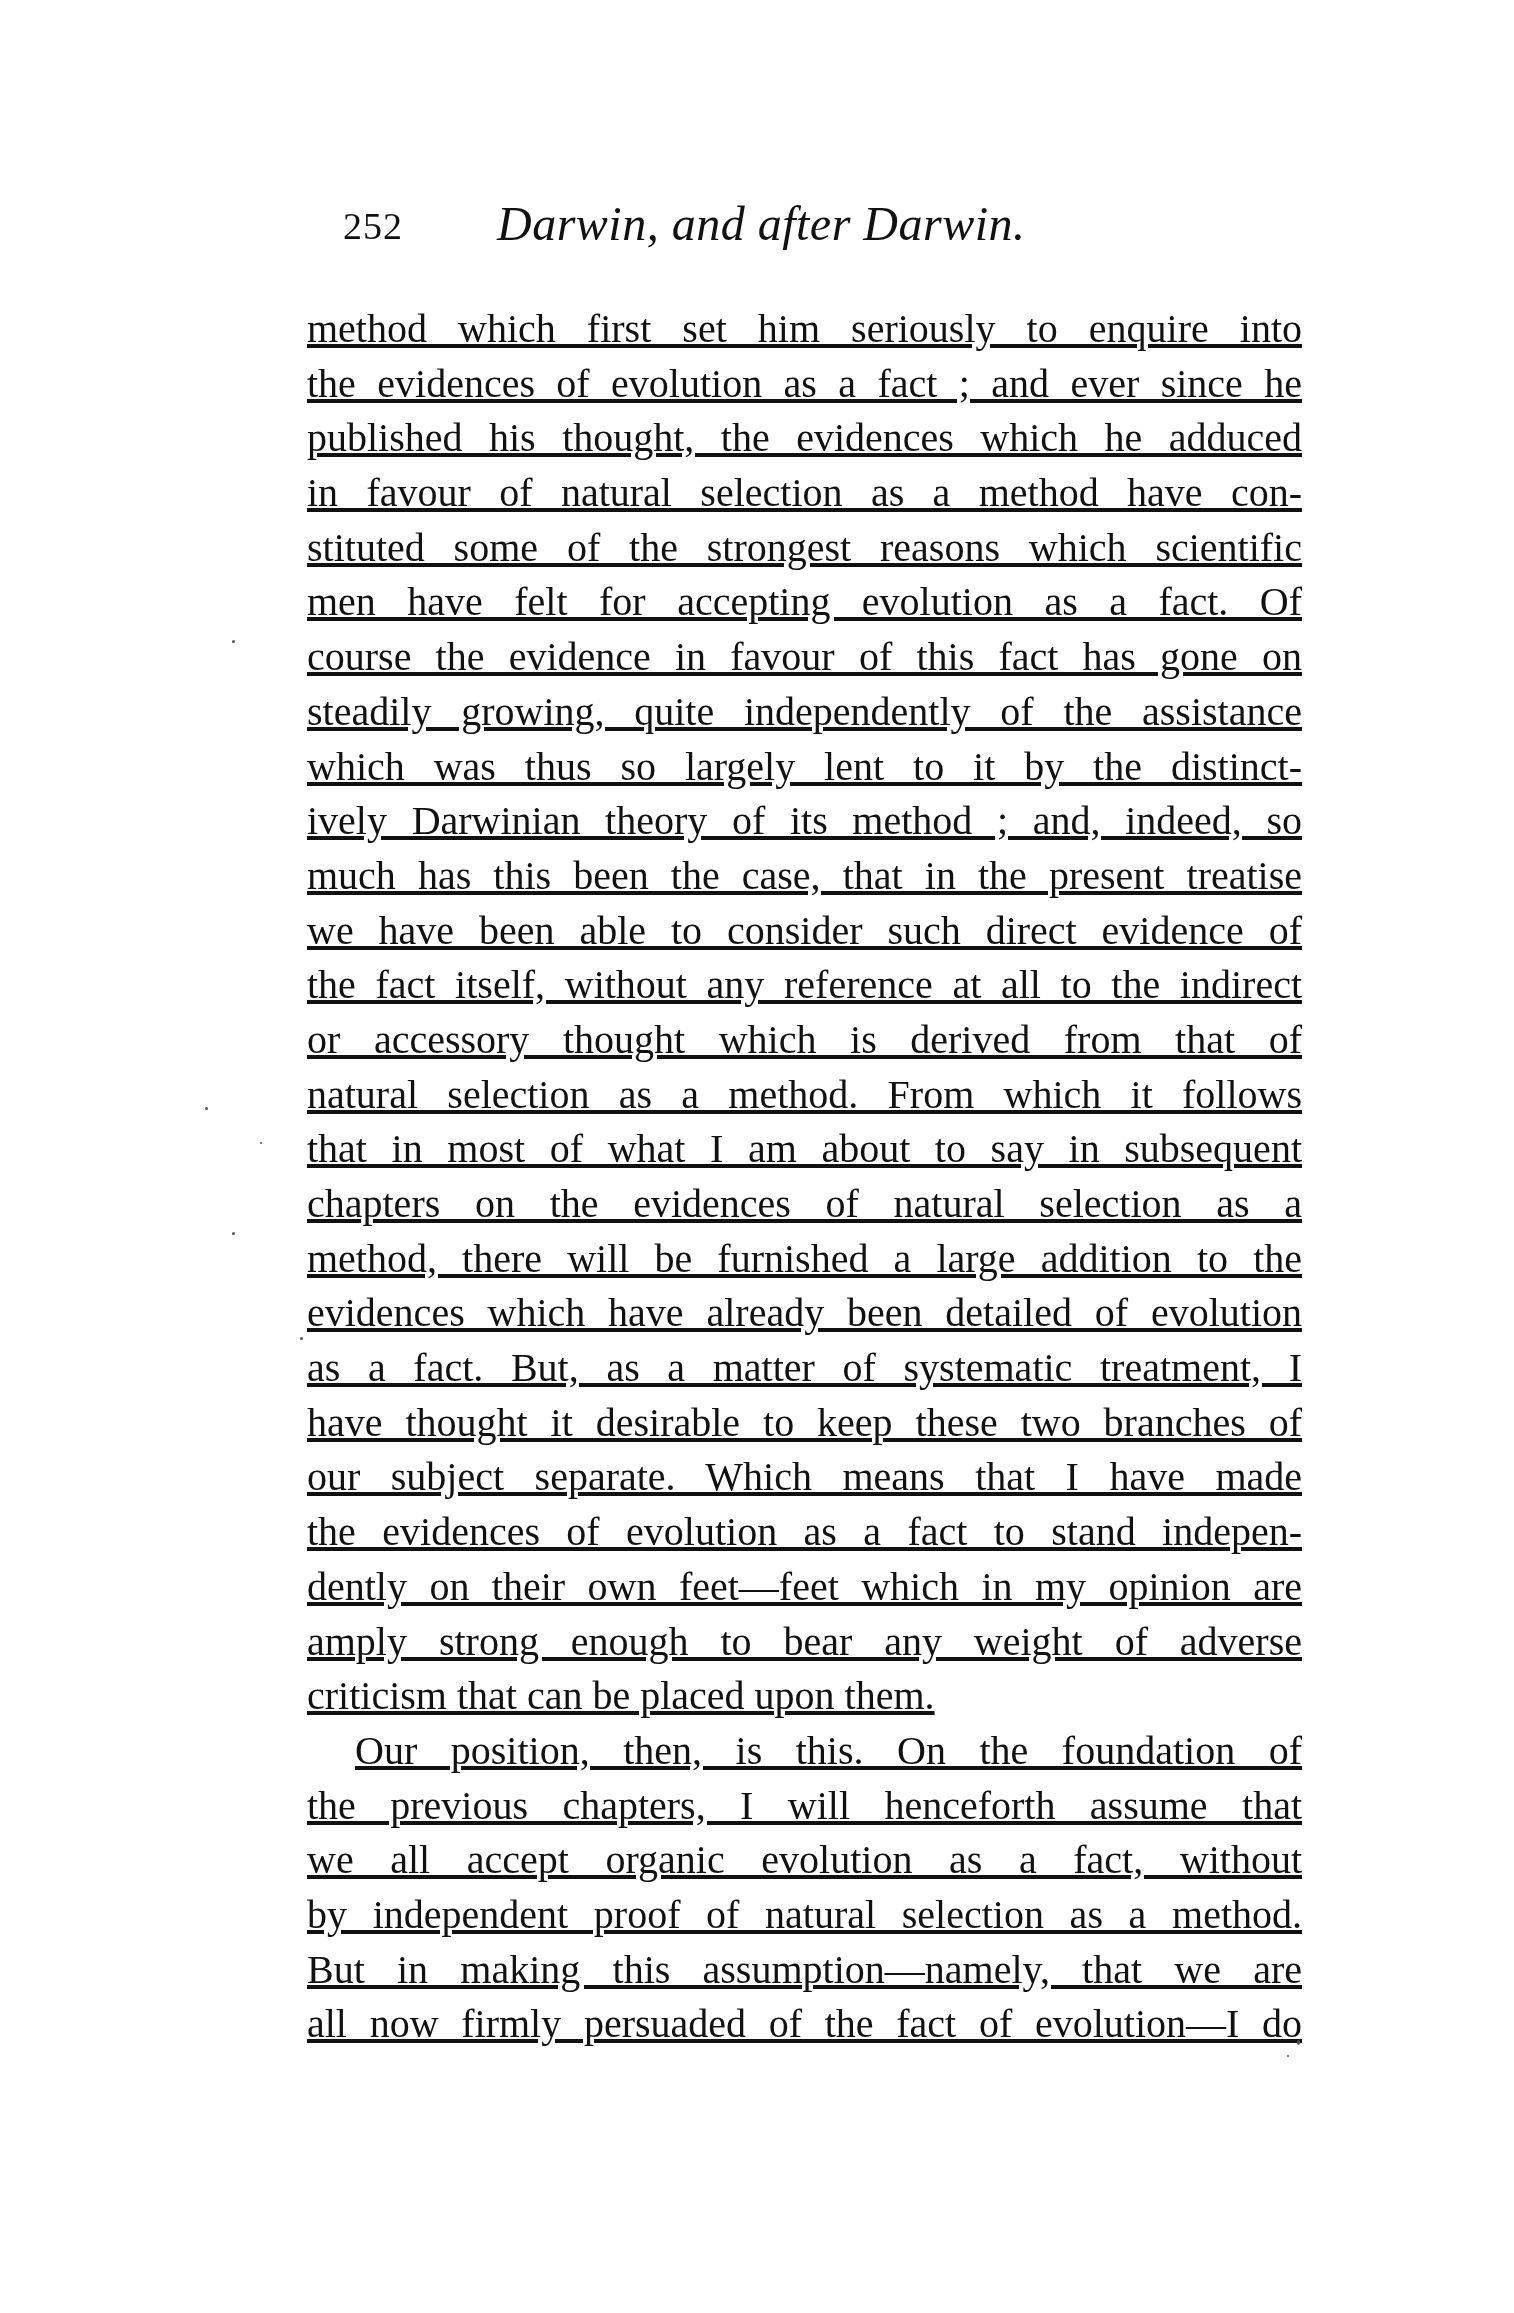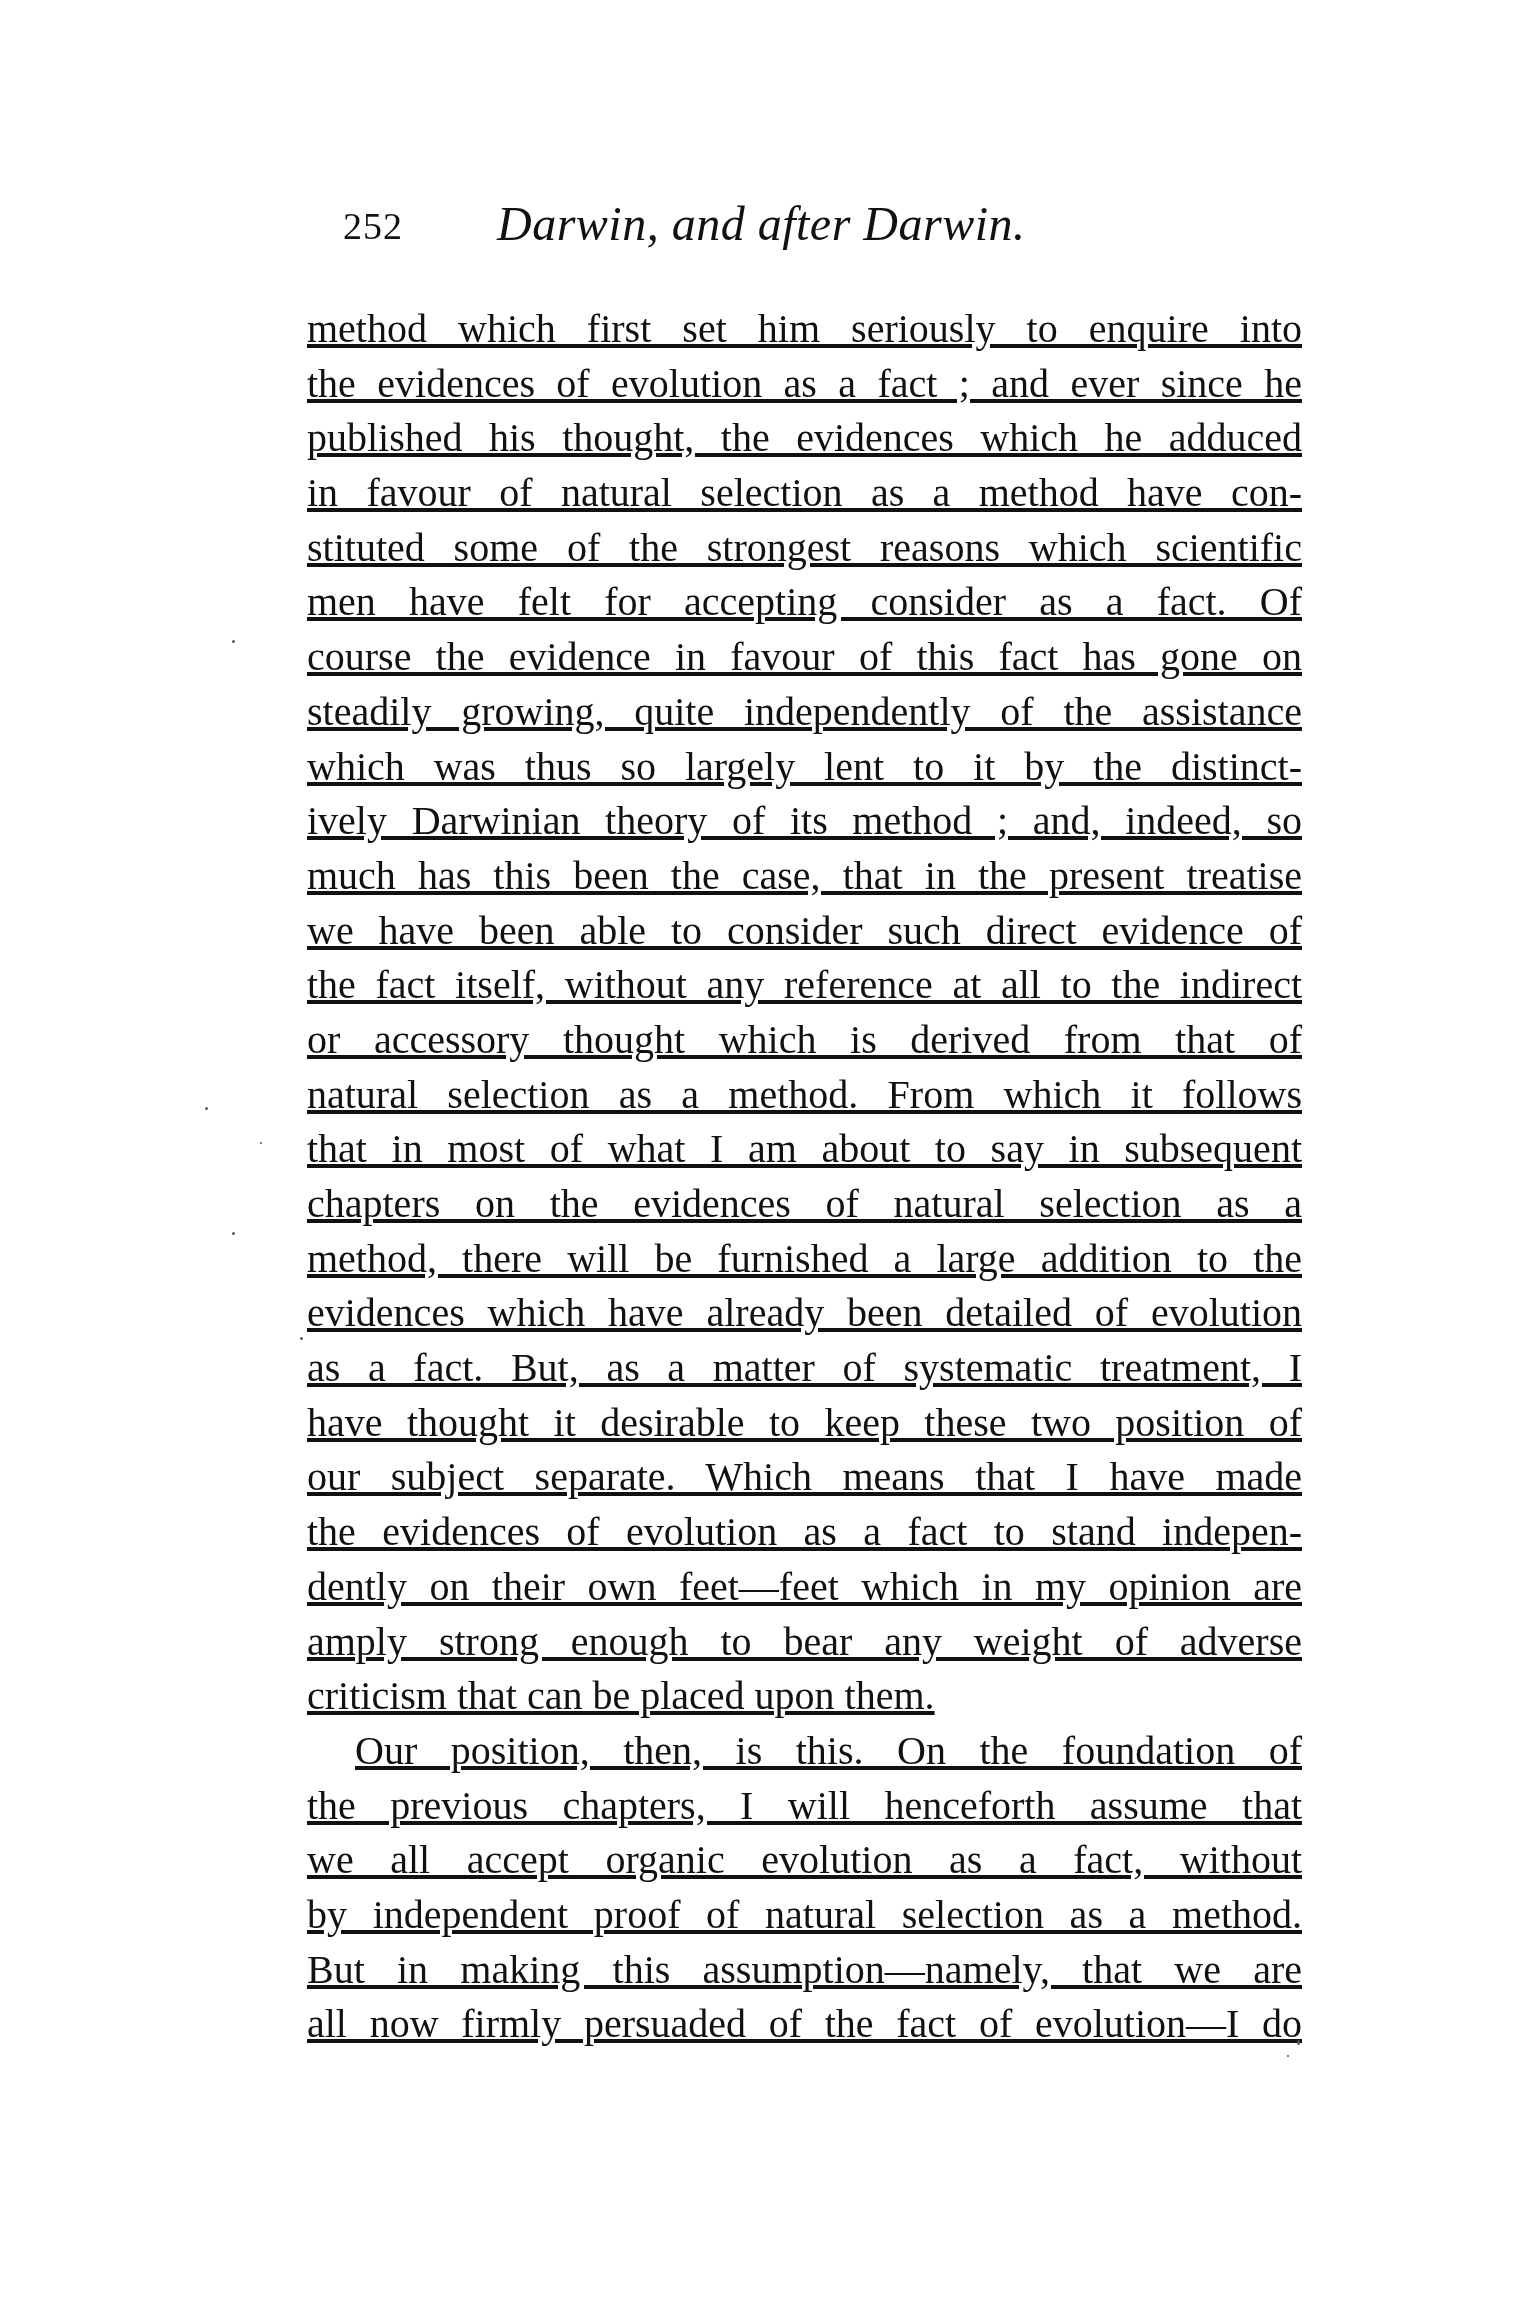--- a/index.html
+++ b/index.html
@@ -82,36 +82,36 @@
     <span class="running-title">Darwin, and after Darwin.</span>
   </div>
 
   <div class="body-text">
     <div id="para-0">
         <span class="line">method which first set him seriously to enquire into</span>
         <span class="line">the evidences of evolution as a fact ; and ever since he</span>
         <span class="line">published his thought, the evidences which he adduced</span>
         <span class="line">in favour of natural selection as a method have con-</span>
         <span class="line">stituted some of the strongest reasons which scientific</span>
-        <span class="line">men have felt for accepting consider as a fact. Of</span>
+        <span class="line">men have felt for accepting evolution as a fact. Of</span>
         <span class="line">course the evidence in favour of this fact has gone on</span>
         <span class="line">steadily growing, quite independently of the assistance</span>
         <span class="line">which was thus so largely lent to it by the distinct-</span>
         <span class="line">ively Darwinian theory of its method ; and, indeed, so</span>
         <span class="line">much has this been the case, that in the present treatise</span>
         <span class="line">we have been able to consider such direct evidence of</span>
         <span class="line">the fact itself, without any reference at all to the indirect</span>
         <span class="line">or accessory thought which is derived from that of</span>
         <span class="line">natural selection as a method. From which it follows</span>
         <span class="line">that in most of what I am about to say in subsequent</span>
         <span class="line">chapters on the evidences of natural selection as a</span>
         <span class="line">method, there will be furnished a large addition to the</span>
         <span class="line">evidences which have already been detailed of evolution</span>
         <span class="line">as a fact. But, as a matter of systematic treatment, I</span>
-        <span class="line">have thought it desirable to keep these two position of</span>
+        <span class="line">have thought it desirable to keep these two branches of</span>
         <span class="line">our subject separate. Which means that I have made</span>
         <span class="line">the evidences of evolution as a fact to stand indepen-</span>
         <span class="line">dently on their own feet—feet which in my opinion are</span>
         <span class="line">amply strong enough to bear any weight of adverse</span>
         <span class="line last-of-para">criticism that can be placed upon them.</span>
       </div>
     <div id="para-1">
         <span class="line indent">Our position, then, is this. On the foundation of</span>
         <span class="line">the previous chapters, I will henceforth assume that</span>
         <span class="line">we all accept organic evolution as a fact, without</span>

